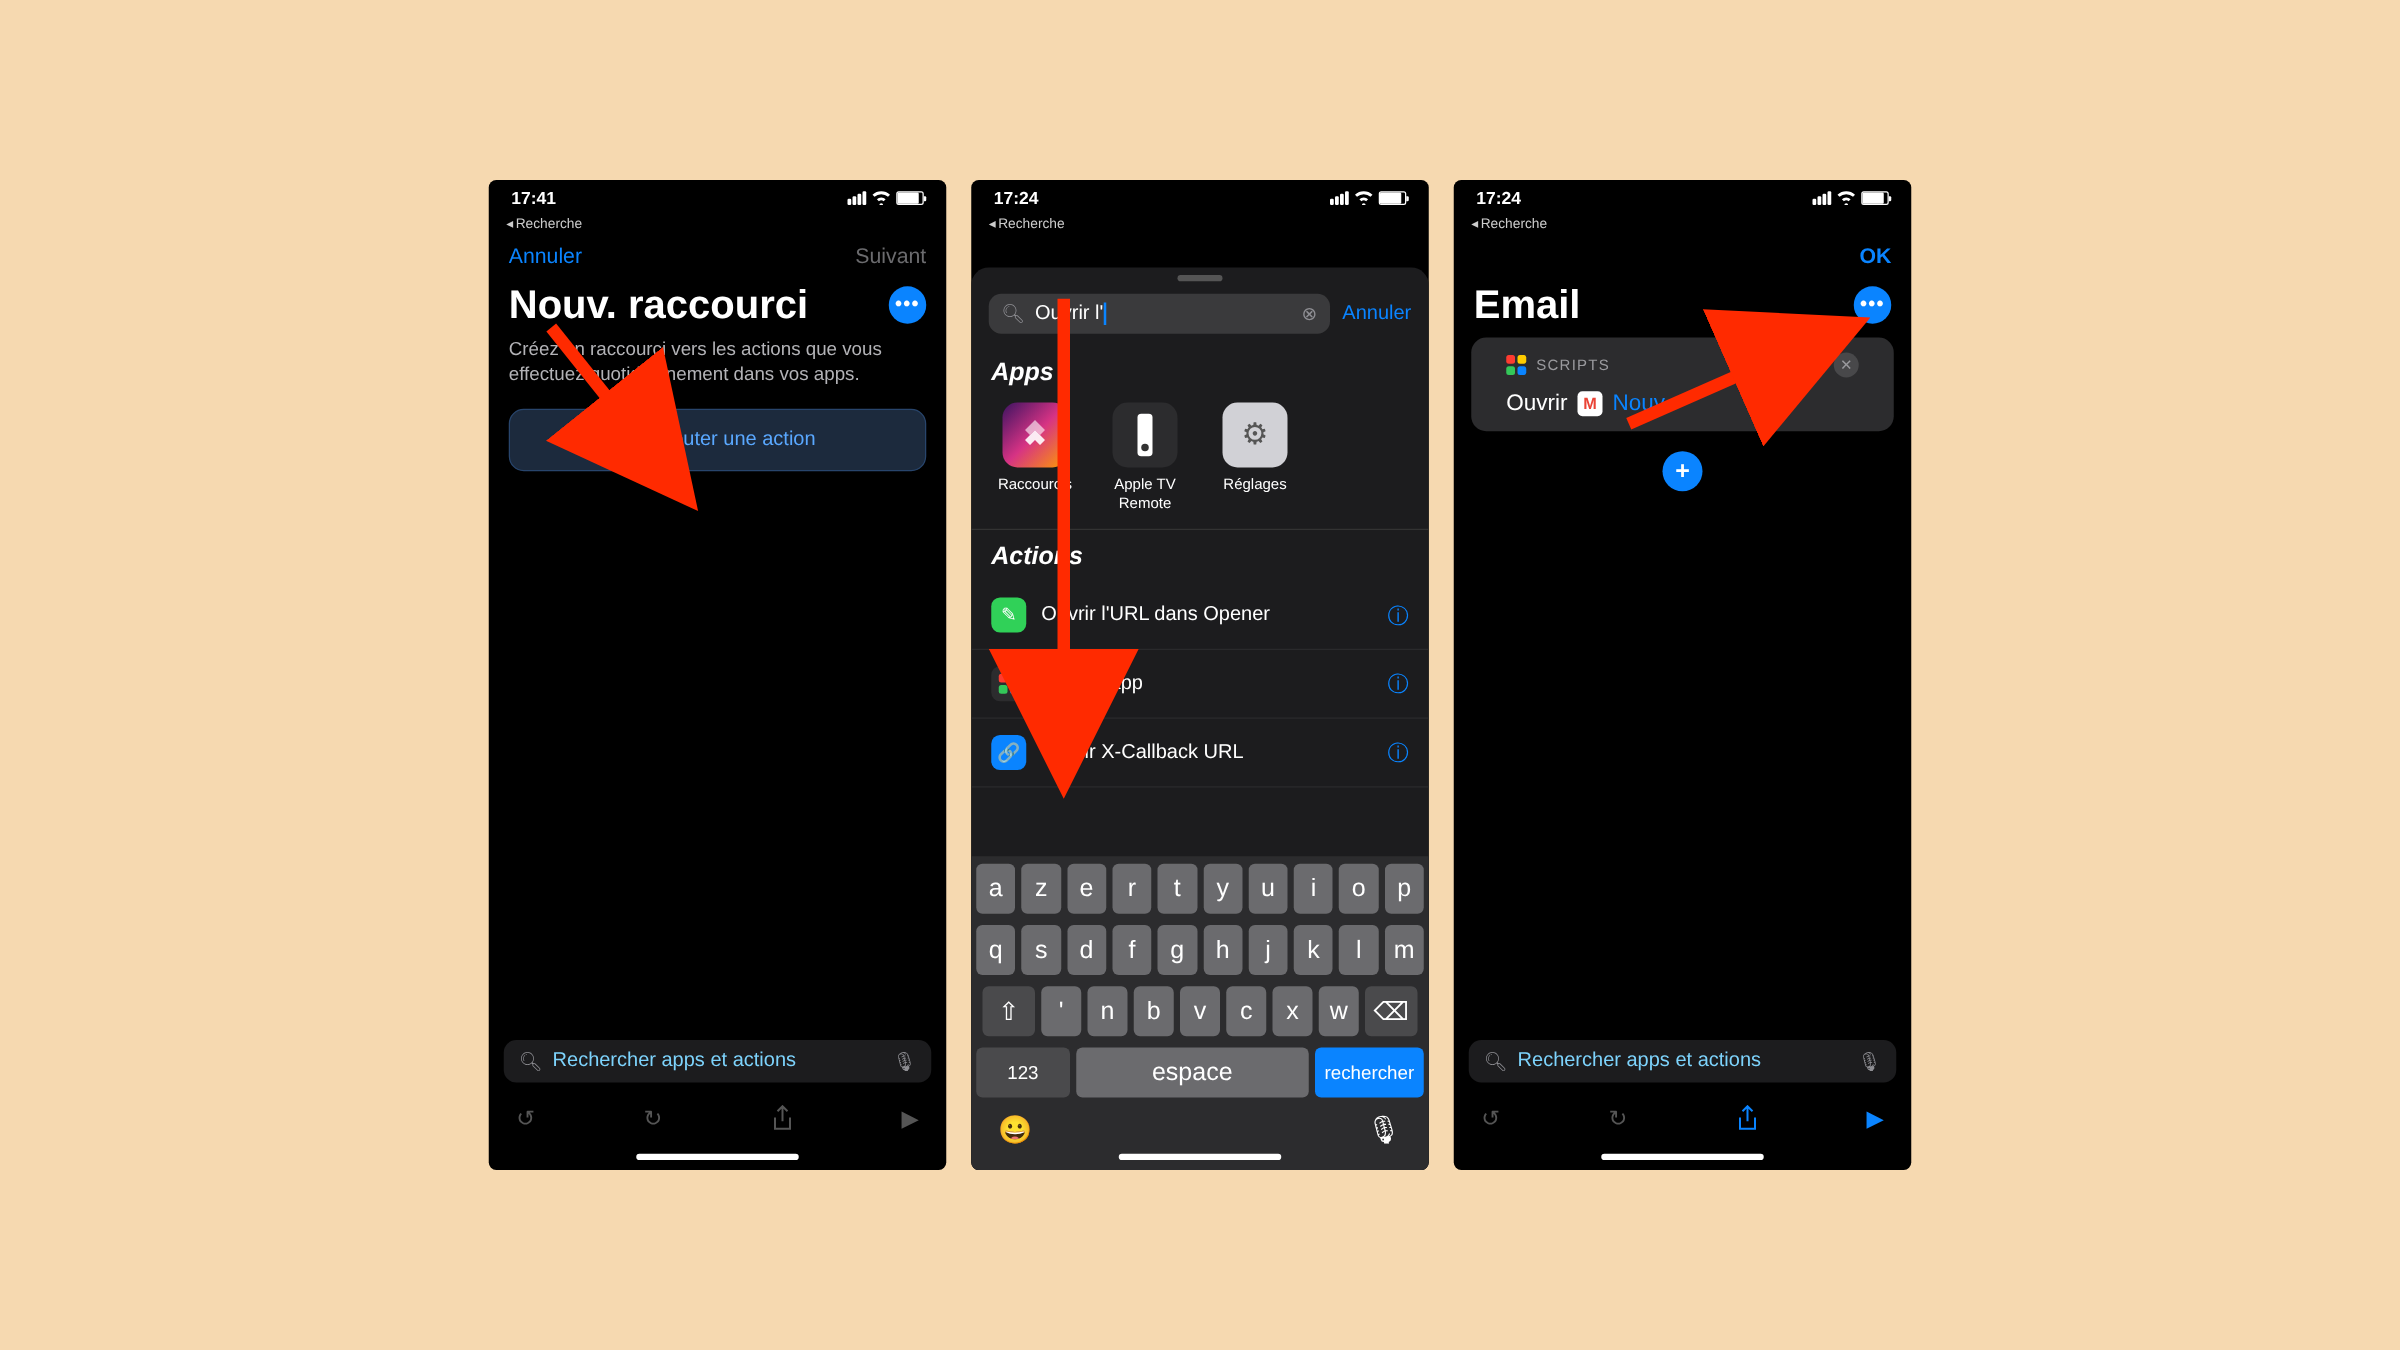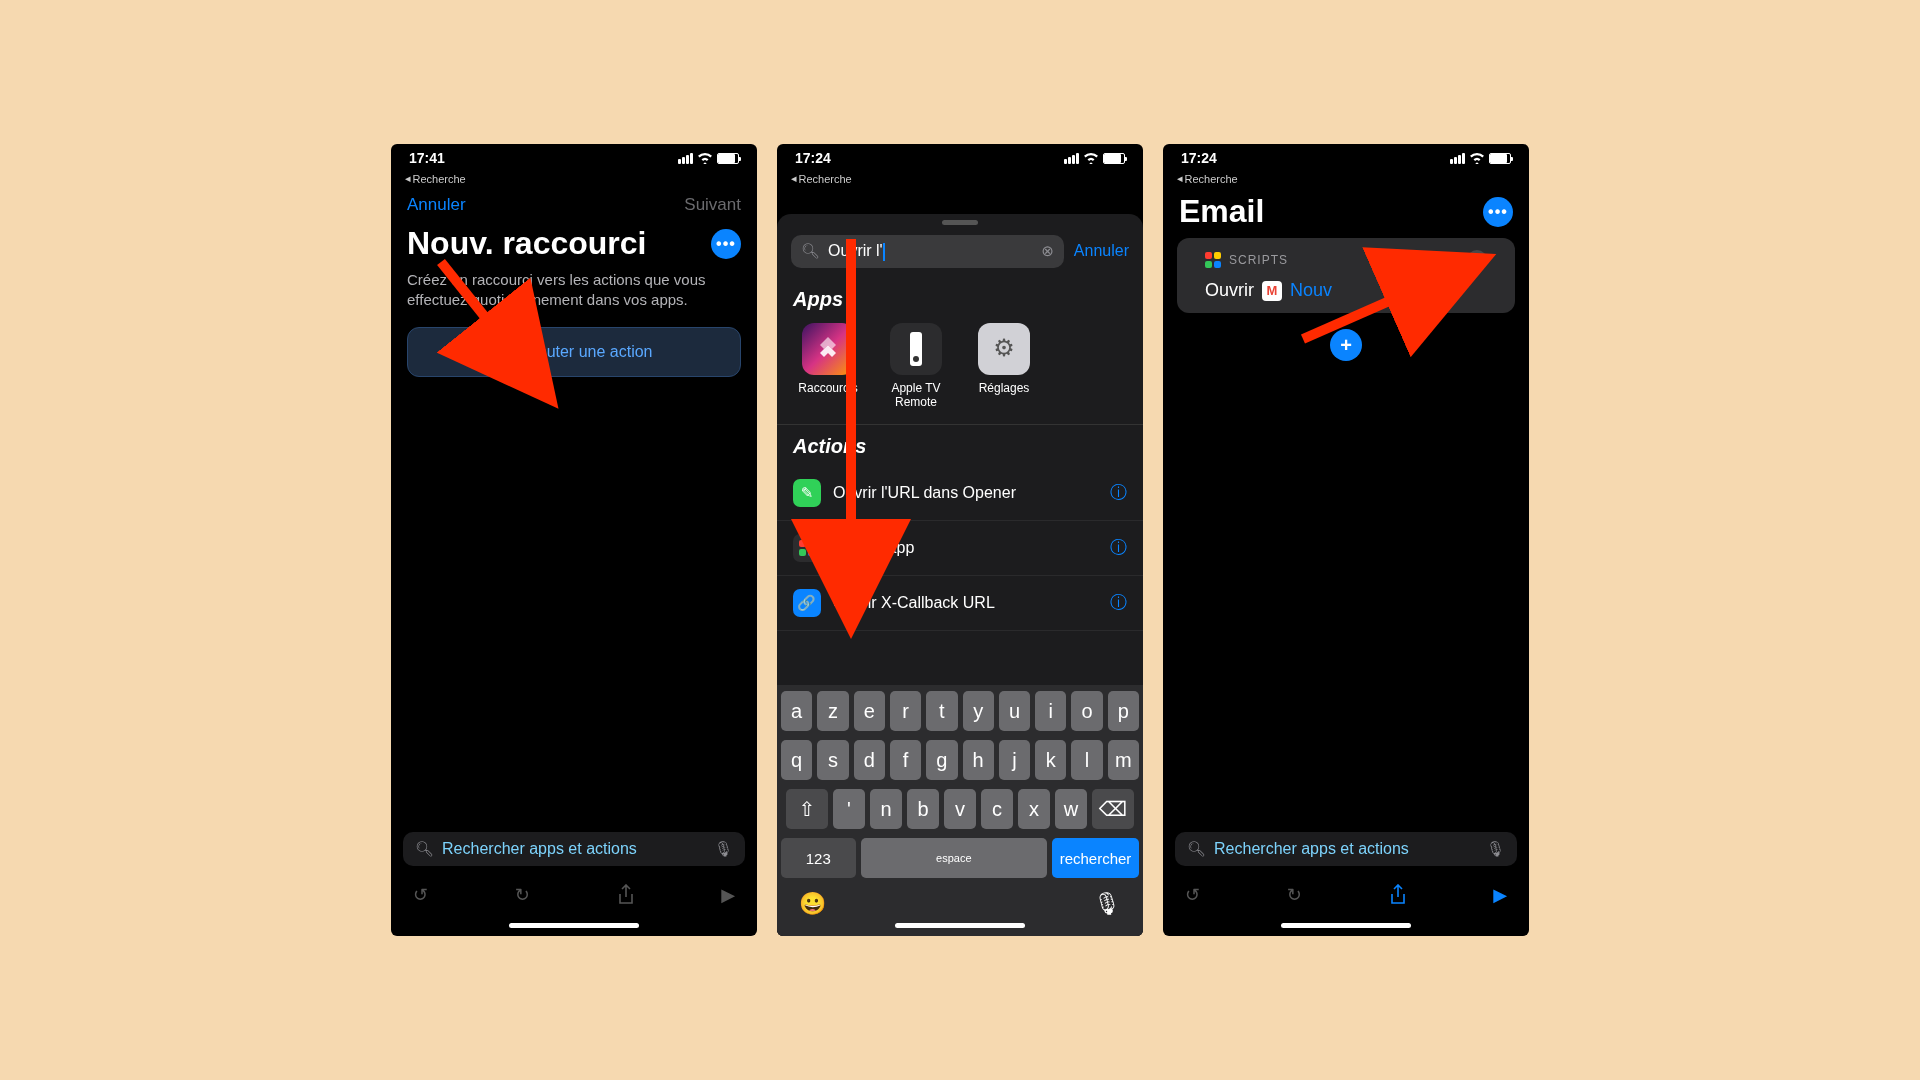--- a/index.html
+++ b/index.html
@@ -54,21 +54,21 @@
 .ai-green { background: #30d158; }
 .ai-grid { background: #2c2c2e; }
 .ai-blue { background: #0a84ff; }
 .action-label { flex: 1; font-size: 16px; }
 .info-icon { color: #0a84ff; font-size: 17px; }
 .keyboard { background: #2c2c2e; padding: 6px 4px 0; margin-top: auto; }
 .kb-row { display: flex; gap: 5px; margin-bottom: 9px; justify-content: center; }
 .key { background: #6b6b6e; color: #fff; border-radius: 5px; height: 40px; flex: 1; display: flex; align-items: center; justify-content: center; font-size: 20px; max-width: 32px; }
 .key.dark { background: #4a4a4c; }
 .key.wide { max-width: 42px; }
-.key.space { max-width: none; flex: 3; font-size: 11px; }
+.key.space { max-width: none; flex: 3; font-size: 20px; }
 .key.search { background: #0a84ff; max-width: none; flex: 1.4; font-size: 15px; }
 .key.num { max-width: none; flex: 1.2; font-size: 15px; background: #4a4a4c; }
 .kb-bottom { display: flex; justify-content: space-between; padding: 4px 18px 0; font-size: 22px; }
 
 
 .script-card { margin: 0 14px 16px; background: #2c2c2e; border-radius: 12px; padding: 12px 28px; }
 .script-header { display: flex; align-items: center; justify-content: space-between; margin-bottom: 10px; }
 .script-header-left { display: flex; align-items: center; gap: 8px; color: #9a9a9e; font-size: 12px; letter-spacing: 1px; }
 .grid-icon { width: 16px; height: 16px; display: grid; grid-template-columns: 1fr 1fr; grid-template-rows: 1fr 1fr; gap: 2px; }
 .grid-icon span { border-radius: 2px; }
@@ -312,20 +312,24 @@
         </svg>
       <div class="battery">
           <div class="battery-fill"></div>
         </div>
     </div>
   </div>
   <div class="breadcrumb">
       <span>◂</span> 
       <span>Recherche</span>
     </div>
+  <div class="navbar">
+    <span></span>
+    <span class="navbtn" style="font-weight:600">OK</span>
+  </div>
   <div class="title-row">
     <div class="title">Email</div>
     <div class="more-btn">
         <span>•••</span>
       </div>
   </div>
   <div class="script-card">
     <div class="script-header">
       <div class="script-header-left">
         <div class="grid-icon">

